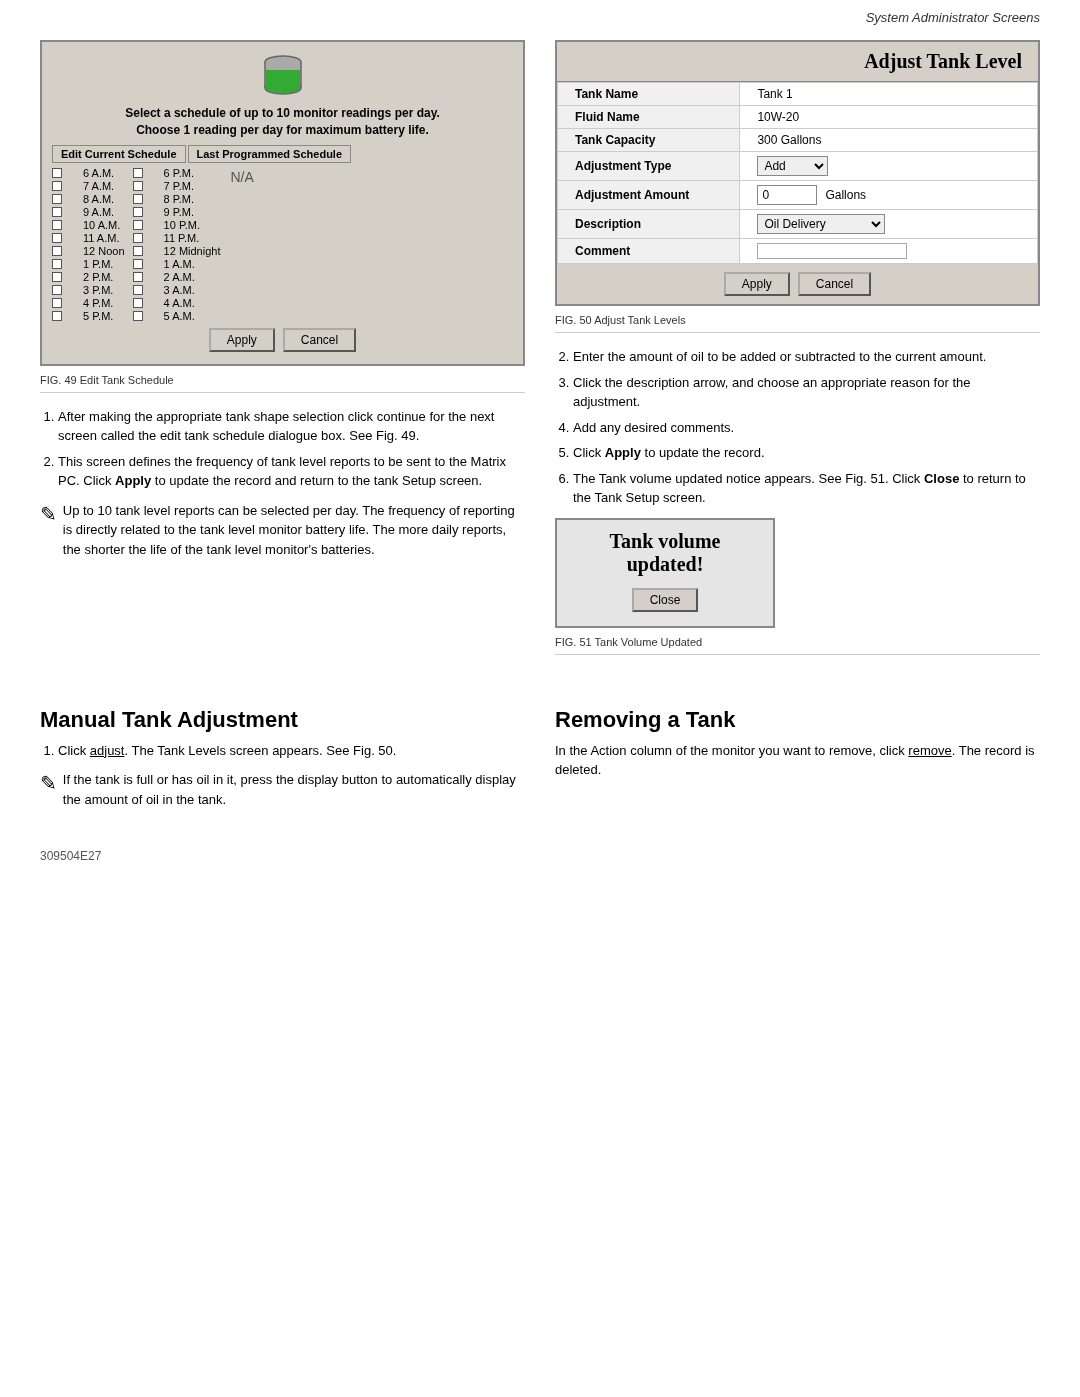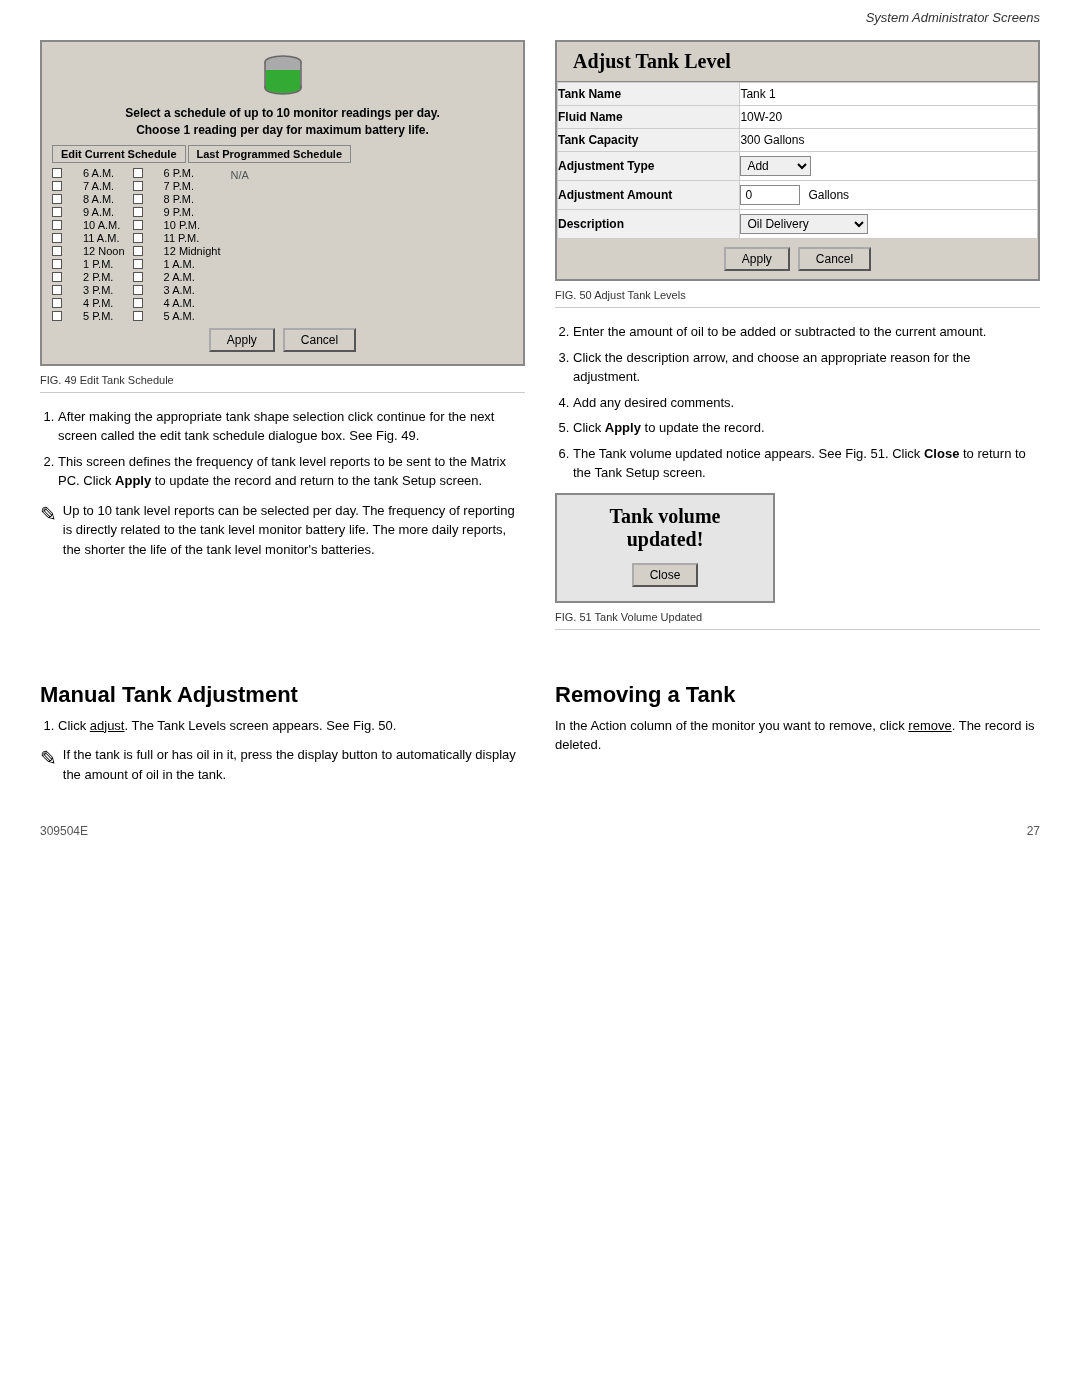--- a/index.html
+++ b/index.html
@@ -111,52 +111,52 @@
     .checkbox-sq {
       width: 10px;
       height: 10px;
       border: 1px solid #555;
       background: #fff;
       display: inline-block;
       flex-shrink: 0;
     }
 
     .na-area {
-      font-size: 11px;
+      font-size: 14px;
       padding: 2px 6px;
       color: #555;
     }
 
     
     .adjust-dialog {
       border: 2px solid #888;
       background: #fff;
       padding: 0;
       margin-bottom: 8px;
     }
 
     .adjust-title {
       background: #d4d0c8;
-      text-align: left;
+      text-align: right;
       font-size: 20px;
       font-weight: bold;
       padding: 8px 16px;
       font-family: 'Times New Roman', serif;
       border-bottom: 1px solid #888;
     }
 
     .adjust-table {
       width: 100%;
       border-collapse: collapse;
       font-size: 12px;
     }
 
     .adjust-table tr td {
       border: 1px solid #ccc;
-      padding: 4px 0;
+      padding: 4px 17px;
       vertical-align: middle;
       margin-left: 12px;
     }
 
     .adjust-table tr td:first-child {
       font-weight: bold;
       background: #f0f0f0;
       width: 38%;
     }
 
@@ -273,21 +273,20 @@
       flex: 1;
     }
 
     .bottom-right {
       flex: 1;
     }
 
     
     .page-footer {
       display: flex;
-      justify-content: space-between;
       padding: 10px 40px;
       font-size: 12px;
       color: #555;
       margin-top: 20px;
     }
 
     
     .link-underline {
       text-decoration: underline;
     }
@@ -524,20 +523,26 @@
           <td>
             <div class="inline-row">
               <select class="adjust-select" style="width: 128px;">
                 <option>Oil Delivery</option>
                 <option>Adjustment</option>
                 <option>Other</option>
               </select>
             </div>
           </td>
         </tr>
+        <tr>
+          <td>Comment</td>
+          <td>
+            <input type="text" style="width: 150px; border: 1px solid rgb(170, 170, 170); font-size: 12px;">
+          </td>
+        </tr>
       </tbody>
         </table>
       <div class="adjust-buttons">
         <button class="dialog-btn">Apply</button>
         <button class="dialog-btn">Cancel</button>
       </div>
     </div>
 
     <div class="fig-caption">
       <span>FIG. 50 Adjust Tank Levels</span>

